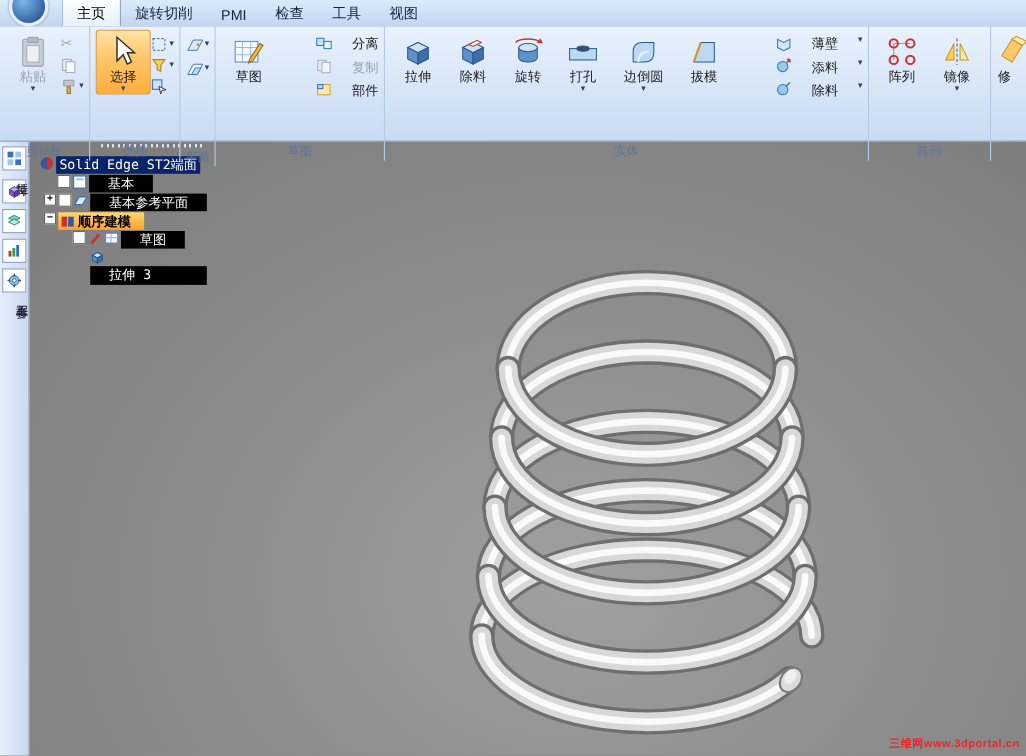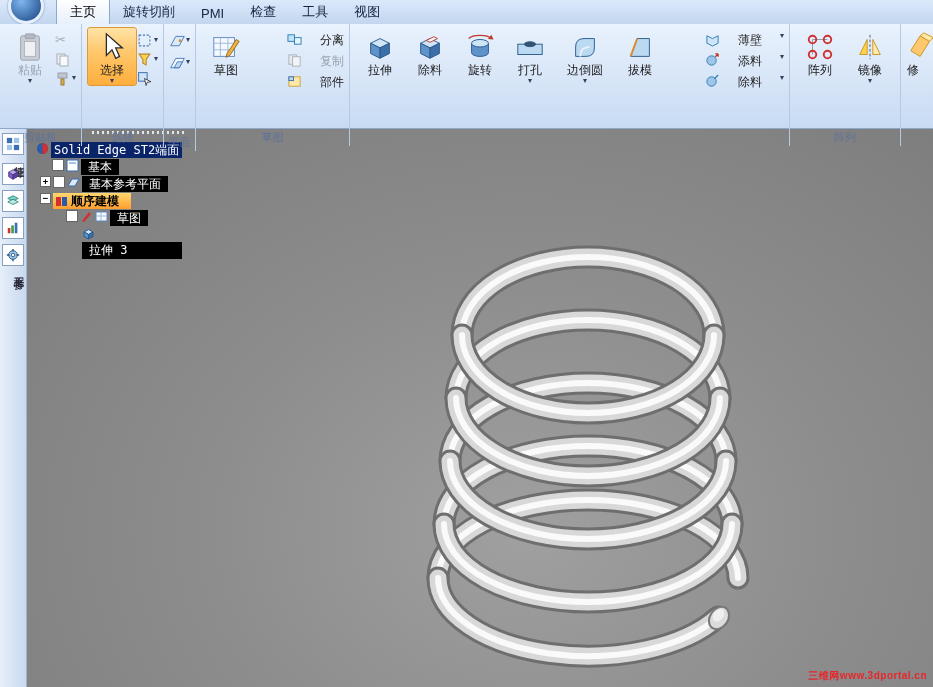--- a/index.html
+++ b/index.html
@@ -57,21 +57,21 @@
   .t1{fill:none;stroke:#6e6e6e;stroke-width:23;stroke-linecap:round;}
   .t2{fill:none;stroke:#d8d8d8;stroke-width:17;stroke-linecap:round;}
   .t3{fill:none;stroke:#fafafa;stroke-width:6;stroke-linecap:round;}
   .watermark{position:absolute;right:6px;bottom:4px;z-index:8;color:#e8262a;
              font-size:10px;font-weight:bold;letter-spacing:0.5px;}
 
   
   .tree{position:absolute;left:36px;top:142px;z-index:10;
         font-family:"DejaVu Sans Mono",monospace;font-size:12px;}
   .trow{display:flex;height:16px;margin-bottom:1px;gap:2px;}
-  .tlabel{background:#000;color:#fff;padding:0 7px;white-space:nowrap;}
+  .tlabel{background:#000;color:#fff;padding:0 17px;white-space:nowrap;}
   .tlabel-title{background:#0a246a;color:#fff;padding:0 3px;white-space:nowrap;}
   .tlabel-orange{background:linear-gradient(#ffd76e,#ff9f2e);color:#000;padding:0 12px 0 2px;
                  display:flex;align-items:center;gap:3px;white-space:nowrap;font-weight:bold;}
   .cb{width:10px;height:10px;background:#fff;border:1px solid #666;flex:0 0 auto;}
   .exp{width:9px;height:9px;background:#fff;border:1px solid #666;flex:0 0 auto;
        font:bold 9px/8px "DejaVu Sans Mono",monospace;text-align:center;color:#000;}
   .ticon{width:13px;height:13px;flex:0 0 auto;}
 </style>
 </head>
 <body>
@@ -317,20 +317,21 @@
         <span class="sicon">
           <svg viewBox="0 0 16 16" width="15" height="15">
               <circle cx="7" cy="8" r="5" fill="#9ec6e8" stroke="#2e7db3"></circle>
               <path d="M10 5l4-4" stroke="#2e7db3" stroke-width="1.4" fill="none"></path>
             </svg>
         </span>
         <span>除料</span>
         <span class="dd">▾</span>
       </span>
     </div>
+    <div class="rgroup-label">实体</div>
   </div>
 
   <div class="rgroup">
     <div class="bbtn">
       <span class="bicon">
         <svg viewBox="0 0 32 32" width="30" height="30">
             <path d="M8 8h16M8 8v16" stroke="#8899aa" fill="none"></path>
             <circle cx="8" cy="8" r="4" fill="none" stroke="#d03030" stroke-width="2"></circle>
             <circle cx="24" cy="8" r="4" fill="none" stroke="#d03030" stroke-width="2"></circle>
             <circle cx="8" cy="24" r="4" fill="none" stroke="#d03030" stroke-width="2"></circle>

